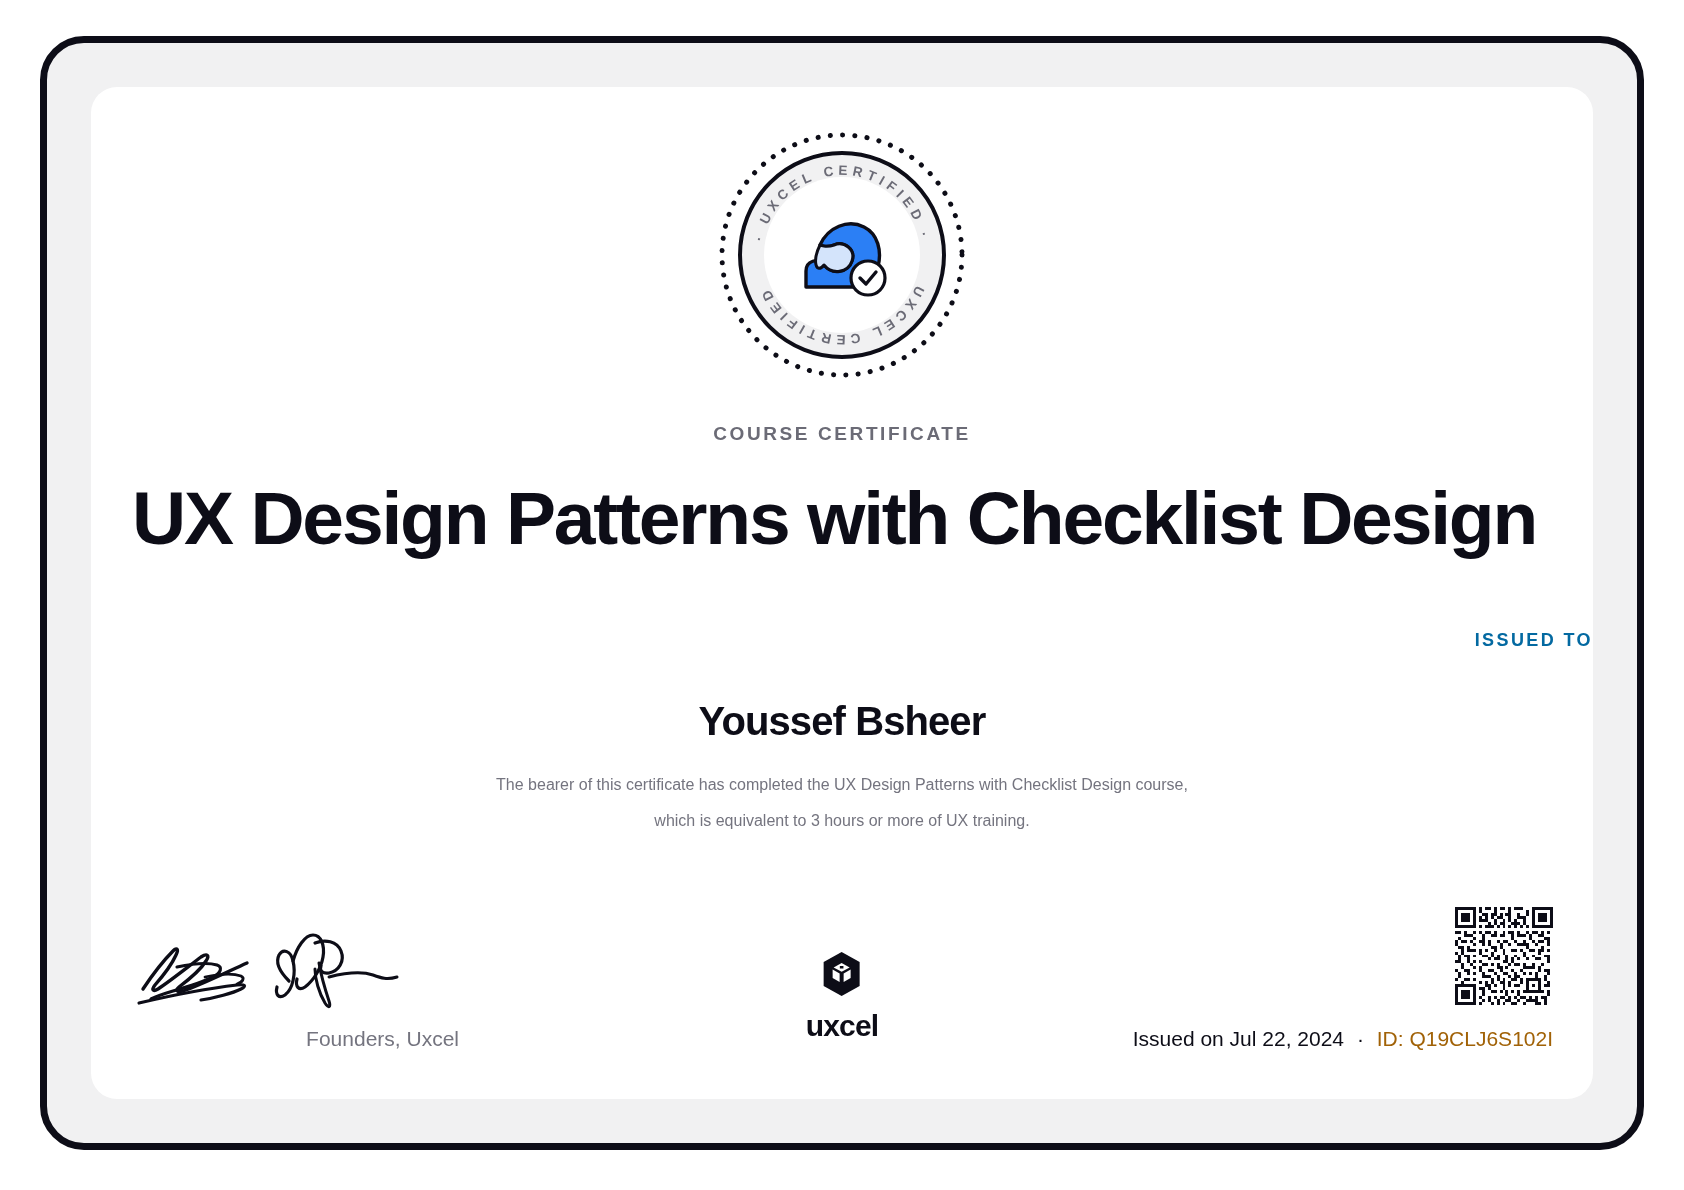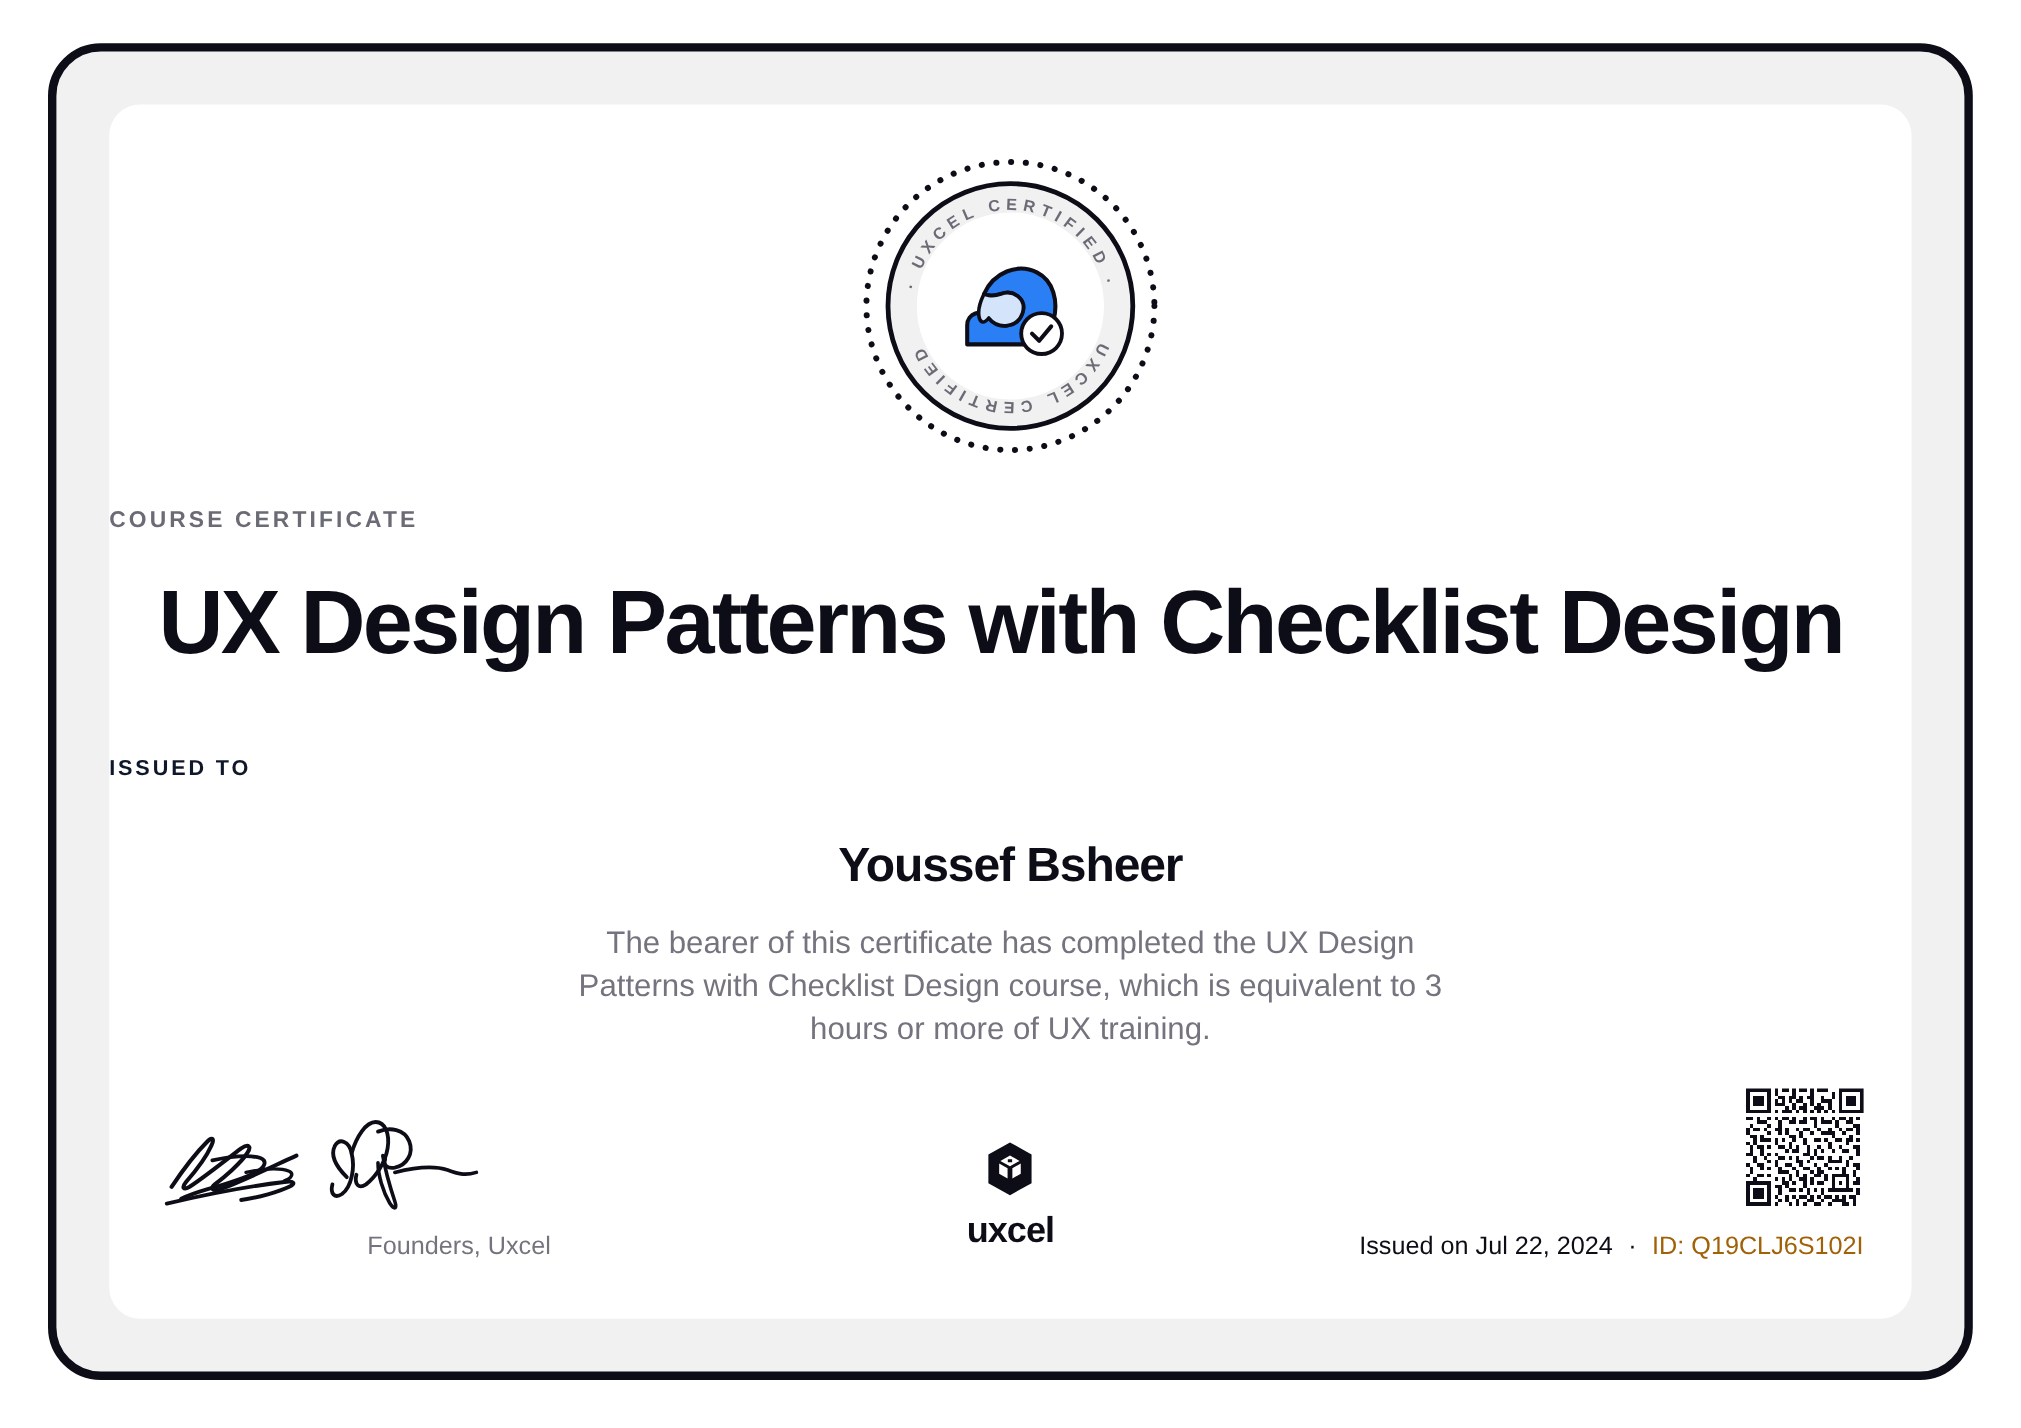--- a/index.html
+++ b/index.html
@@ -44,20 +44,21 @@
     width: 252px;
     height: 252px;
   }
   #seal-wrap svg { display: block; width: 252px; height: 252px; }
 
   
   #eyebrow {
     position: absolute;
     top: 336px;
     left: 0; right: 0;
+    text-align: center;
     font-size: 19px;
     font-weight: bold;
     letter-spacing: 2.6px;
     color: #6b6b76;
   }
 
   
   #course-title {
     position: absolute;
     top: 392px;
@@ -69,46 +70,46 @@
     letter-spacing: -2.2px;
     color: #0d0d17;
     white-space: nowrap;
   }
 
   
   #issued-to-label {
     position: absolute;
     top: 543px;
     left: 0; right: 0;
-    text-align: left;
+    text-align: right;
     font-size: 18px;
     font-weight: bold;
     letter-spacing: 2.4px;
-    color: #0f172a;
+    color: #0369a1;
   }
   #recipient-name {
     position: absolute;
     top: 612px;
     left: 0; right: 0;
     text-align: center;
     font-size: 40px;
     font-weight: bold;
     letter-spacing: -0.9px;
     color: #0d0d17;
   }
 
   
   #description {
     position: absolute;
     top: 680px;
     left: 50%;
     transform: translateX(-50%);
     width: 726px;
     text-align: center;
-    font-size: 26px;
+    font-size: 16px;
     line-height: 36px;
     color: #74747f;
   }
 
   
   #footer {
     position: absolute;
     left: 0; right: 0;
     bottom: 48px;
     height: 140px;

